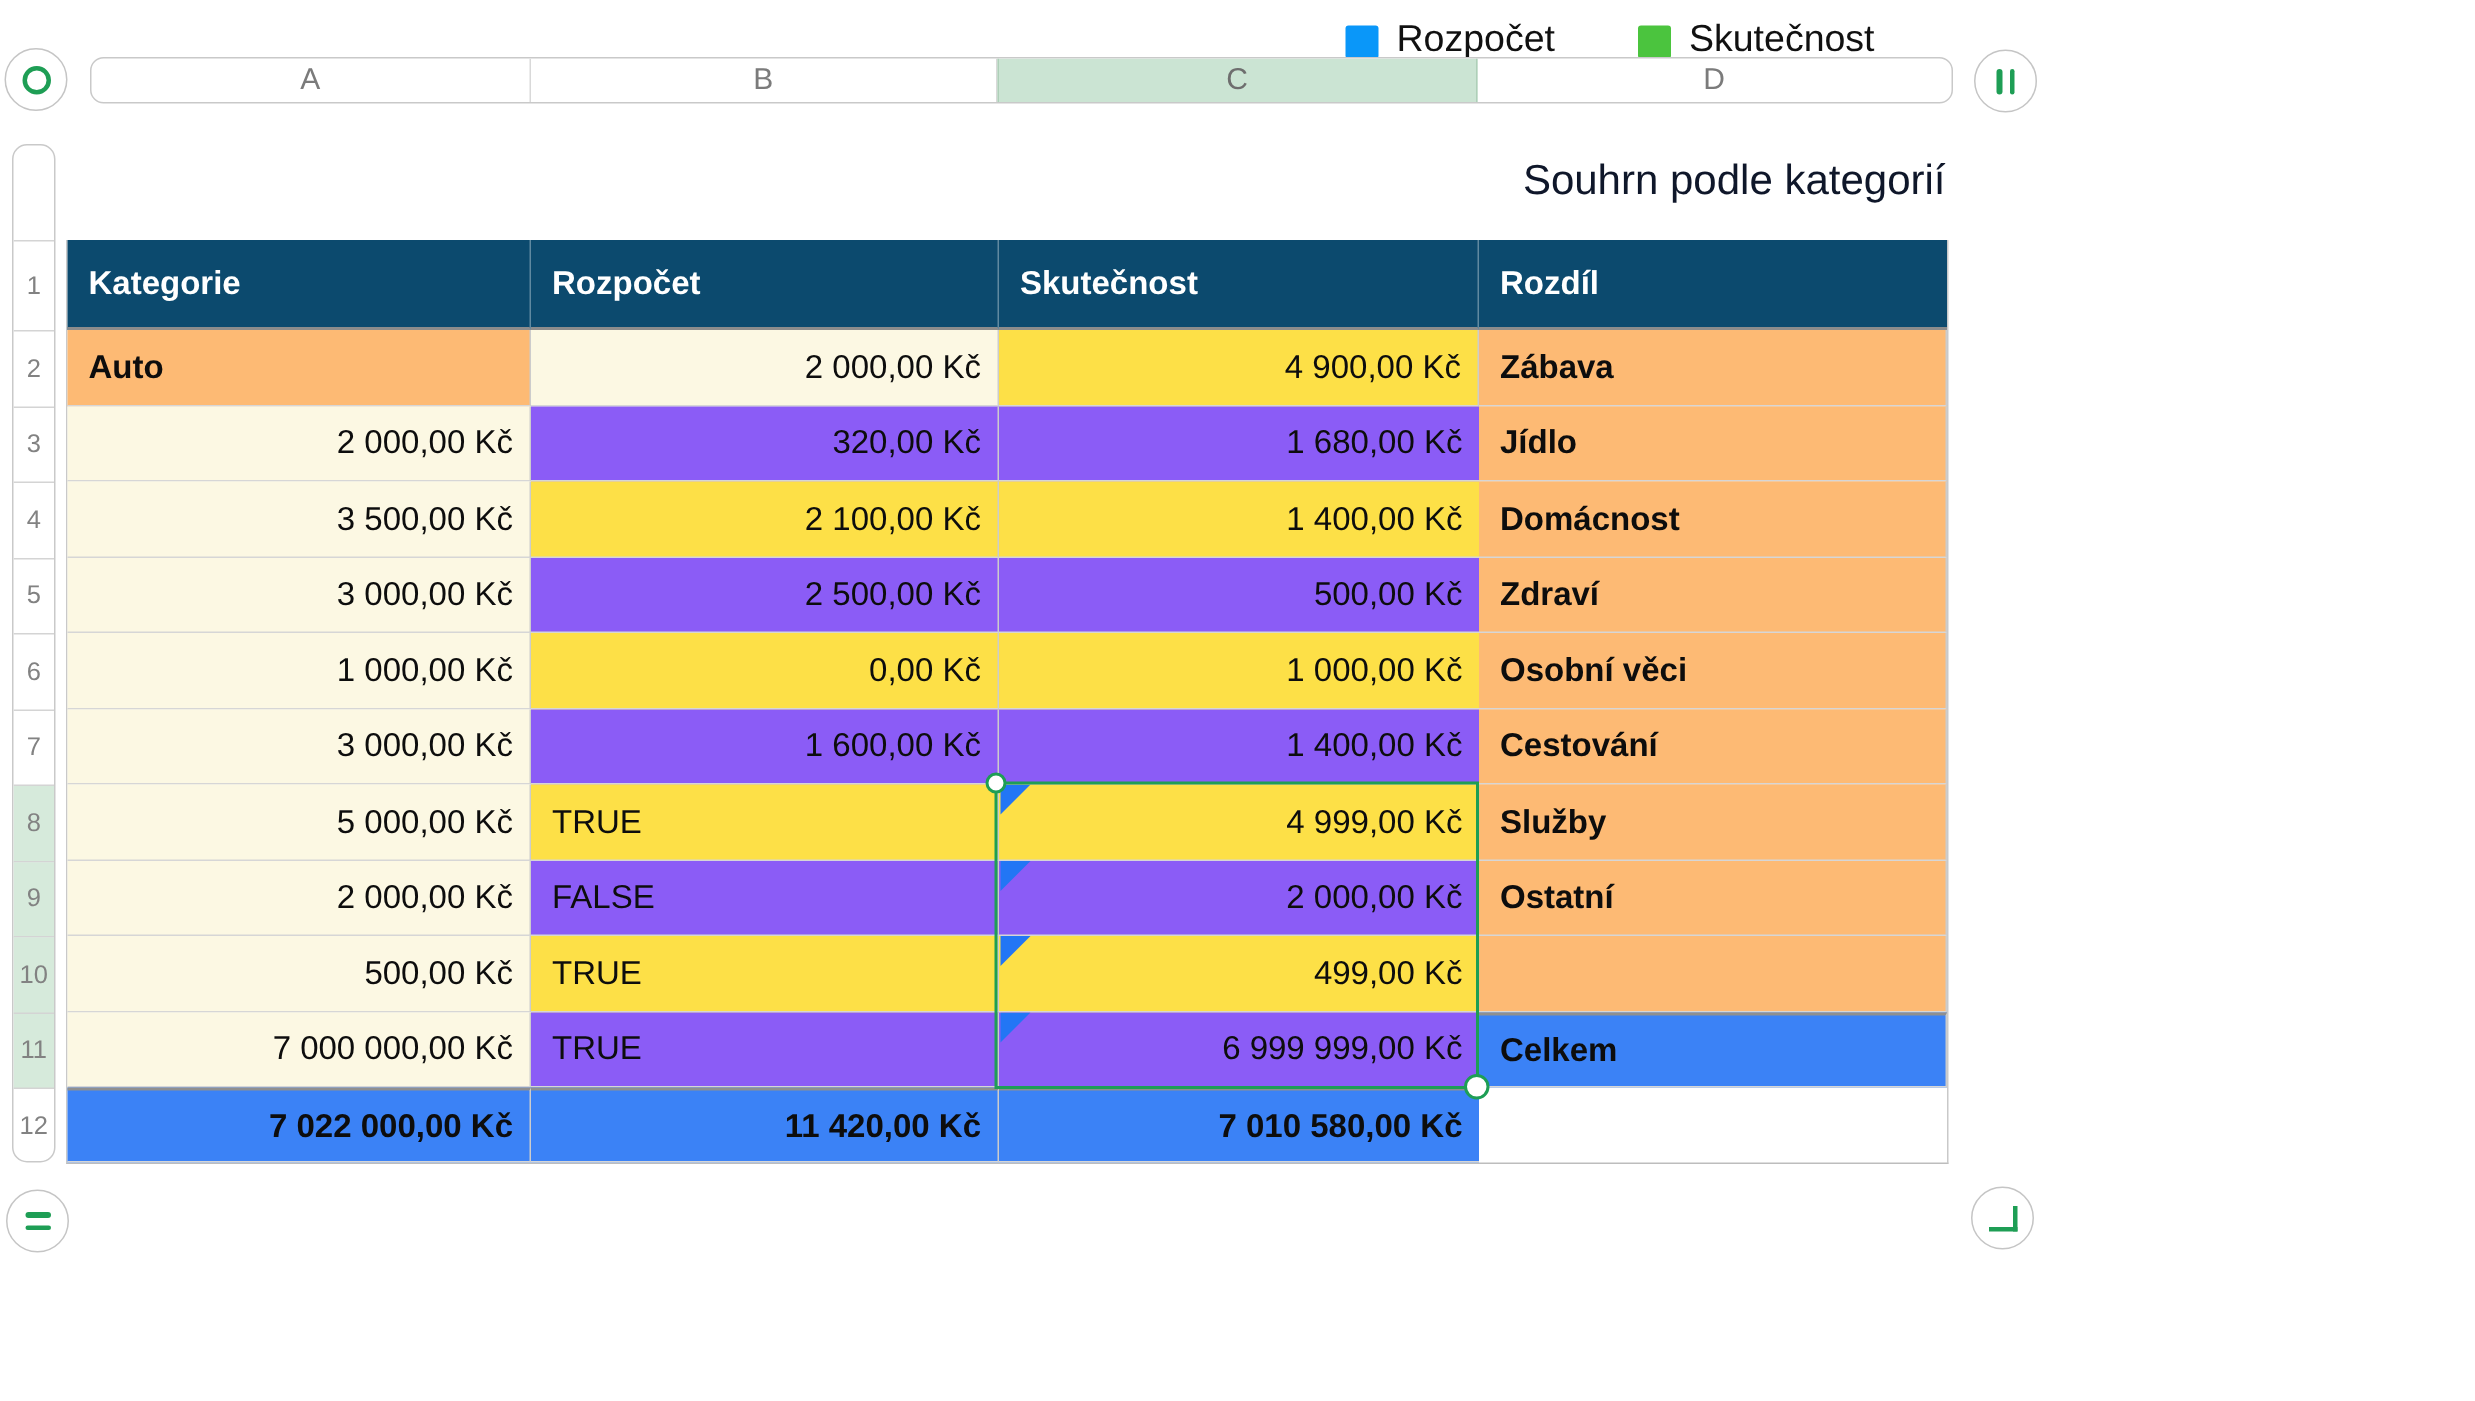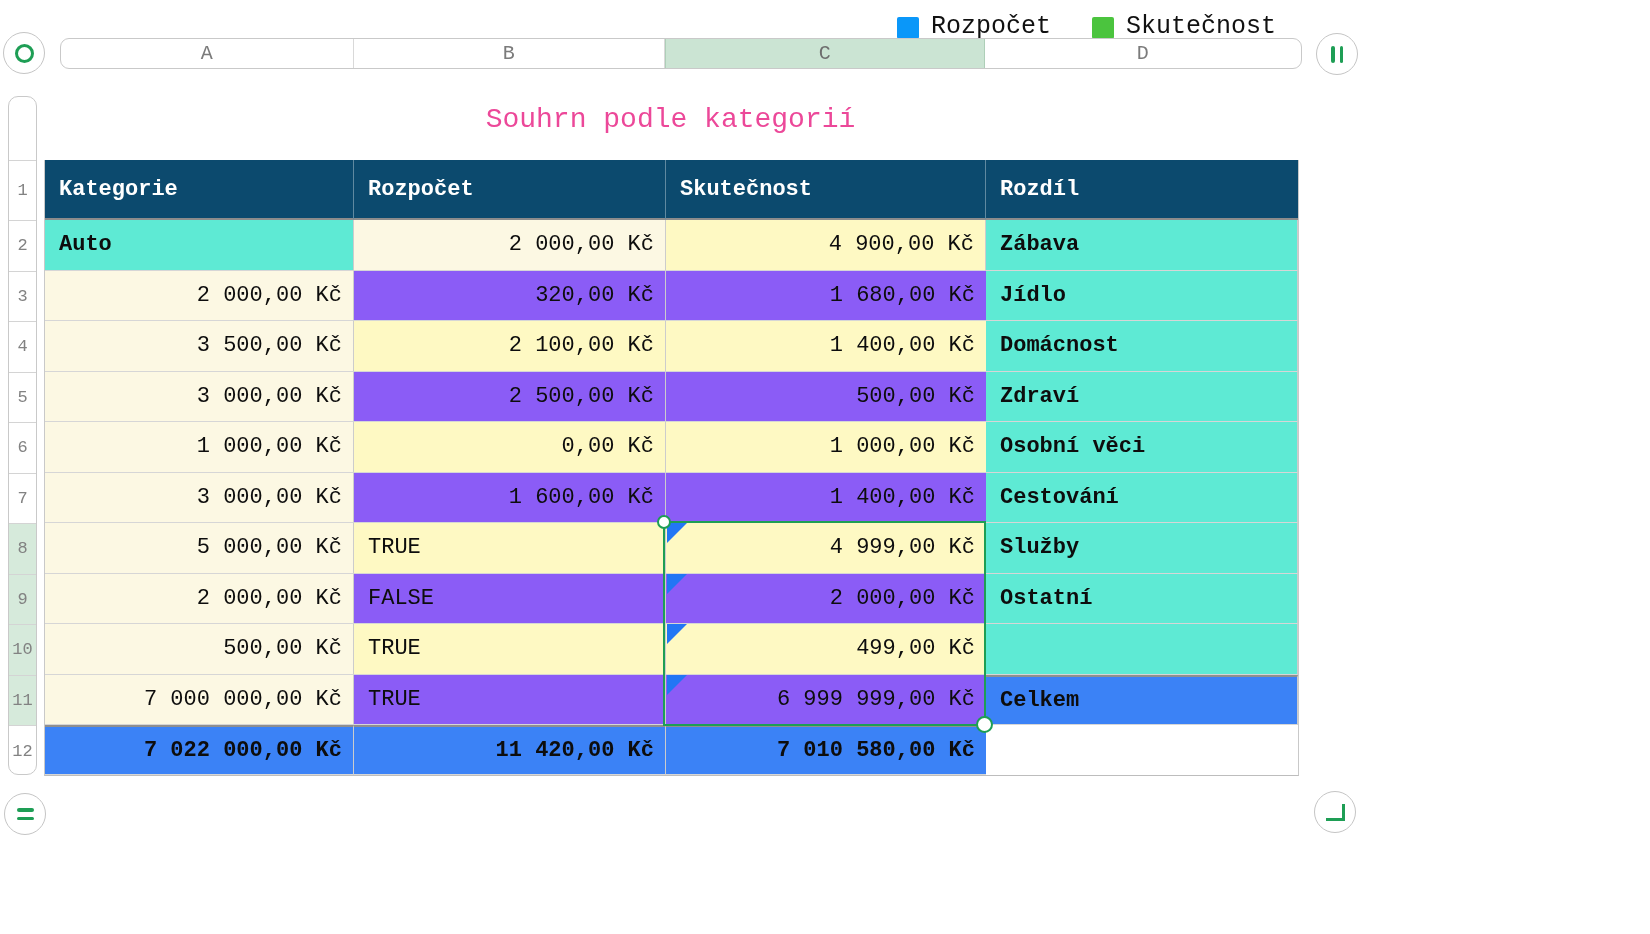--- a/index.html
+++ b/index.html
@@ -1,18 +1,18 @@
 <!DOCTYPE html>
 <html><head>
 <meta charset="utf-8">
 <style>
   html,body{margin:0;padding:0;background:#ffffff;}
   .canvas{
     position:relative;width:1650px;height:934px;background:#ffffff;
-    font-family:Liberation Mono, monospace;overflow:hidden;
+    font-family:Liberation Sans, sans-serif;overflow:hidden;
     -webkit-font-smoothing:antialiased;
   }
   
   .legend-item{position:absolute;top:12px;display:flex;align-items:center;gap:12px;}
   .legend-swatch{width:22px;height:22px;border-radius:2px;margin-top:2px;}
   .legend-label{font-size:25px;color:#111;white-space:nowrap;}
   
   .col-strip{
     position:absolute;left:60px;top:38px;width:1242px;height:31px;
     background:#fff;border:1px solid #c9c9c9;border-radius:9px;
@@ -26,43 +26,43 @@
   .row-strip{
     position:absolute;left:8px;top:96px;width:29px;height:679px;
     background:#fff;border:1px solid #c9c9c9;border-radius:10px;
     box-sizing:border-box;display:flex;flex-direction:column;overflow:hidden;
   }
   .row-seg{display:flex;align-items:center;justify-content:center;
     font-size:17px;color:#828282;border-bottom:1px solid #d4d4d4;box-sizing:border-box;flex:none;}
   .row-seg:last-child{border-bottom:none;}
   .row-seg.selected{background:#d6eadb;}
   
-  .sheet-title{position:absolute;left:44px;top:104px;width:1253px;text-align:center;
-    font-size:28px;color:#ec4899;}
+  .sheet-title{position:absolute;left:44px;top:104px;width:1253px;text-align:right;
+    font-size:28px;color:#0f172a;}
   
   .sheet-table{
     position:absolute;left:44px;top:160px;
     display:grid;grid-template-columns:309px 312px 320px 312px;
     grid-template-rows:60px repeat(10,50.5px) 50px;
     border-left:1px solid #c9c9c9;border-right:1px solid #c9c9c9;border-bottom:1px solid #bdbdbd;
     box-sizing:content-box;background:#fff;
   }
   .cell{display:flex;align-items:center;box-sizing:border-box;position:relative;
     font-size:22px;color:#0d0d0d;white-space:nowrap;overflow:hidden;
     border-right:1px solid #cccccc;border-bottom:1px solid #d6d6d6;}
   .cell.last-col{border-right:none;}
   .cell.head{background:#0c4a6e;color:#ffffff;font-weight:bold;padding-left:14px;
     border-bottom:2px solid #8c8c8c;border-right:1px solid rgba(255,255,255,0.35);}
   .cell.head.last-col{border-right:none;}
-  .cell.cat{font-weight:bold;padding-left:14px;background:#5eead4;}
+  .cell.cat{font-weight:bold;padding-left:14px;background:#fdba74;}
   .cell.num{justify-content:flex-end;padding-right:11px;}
   .cell.bool{justify-content:flex-start;padding-left:14px;}
   .cell.b-col{background:#fcf8e3;}
   .cell.alt{background:#8b5cf6;}
-  .cell.white{background:#fef9c3;}
+  .cell.white{background:#fde047;}
   .cell.neg{color:#fb0007;}
   .cell.total{background:#3b82f6;font-weight:bold;border-top:2px solid #8f8f8f;}
   
   .comment-flag{position:absolute;left:1px;top:0;width:0;height:0;
     border-top:20px solid #2276f5;border-right:20px solid transparent;}
   
   .selection{position:absolute;left:663px;top:521px;width:323px;height:205px;
     border:2.5px solid #1e9e55;box-sizing:border-box;pointer-events:none;}
   .sel-handle{position:absolute;background:#fff;border:2.5px solid #1e9e55;border-radius:50%;
     box-sizing:border-box;pointer-events:auto;}

